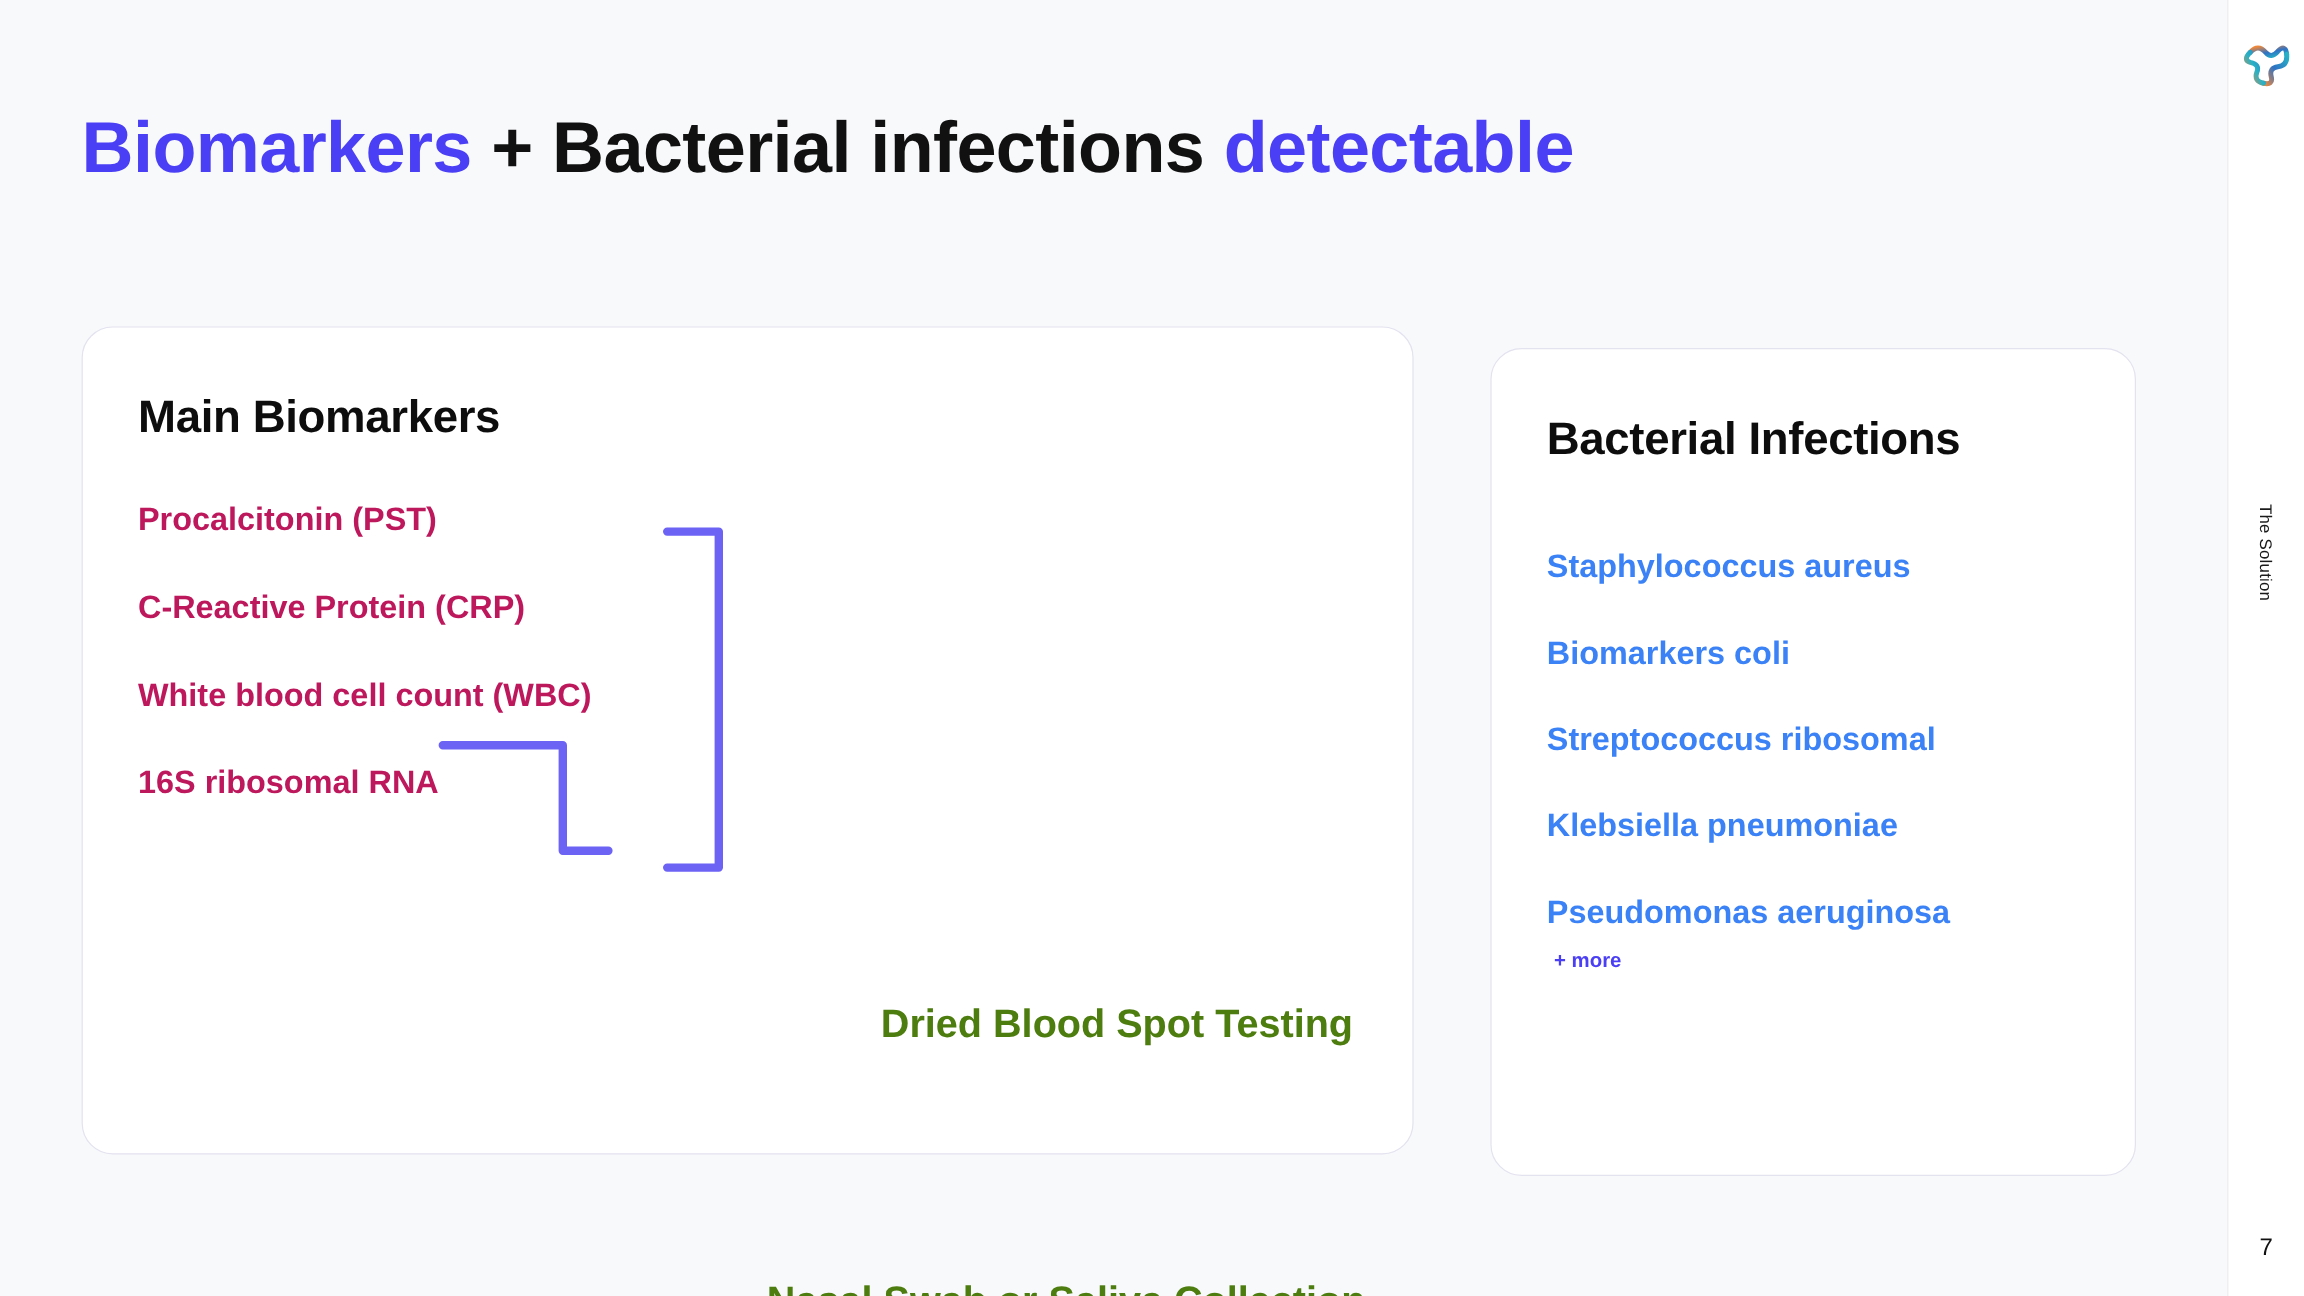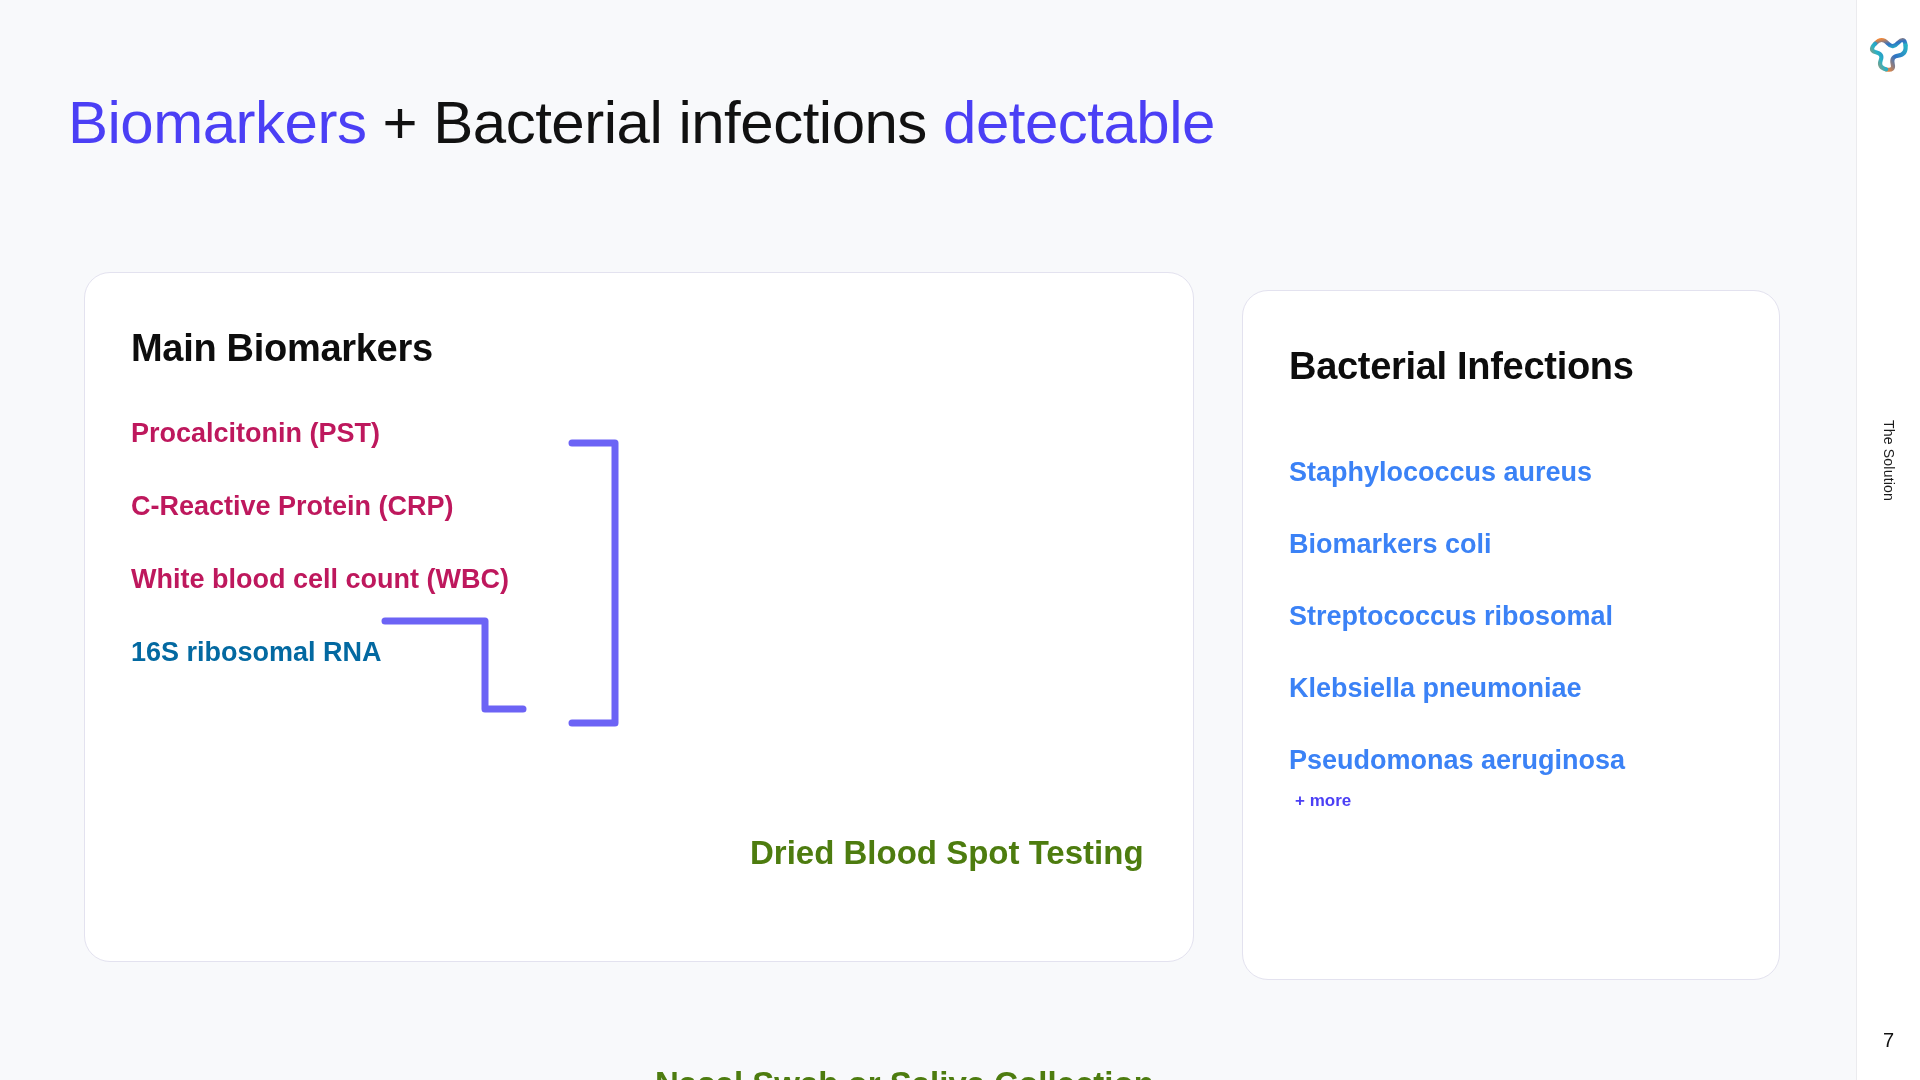--- a/index.html
+++ b/index.html
@@ -26,41 +26,40 @@
     height: 1080px;
     background: #f8f9fb;
   }
 
   
   .headline {
     position: absolute;
     left: 68px;
     top: 88px;
     font-size: 60px;
-    font-weight: 400;
+    font-weight: 700;
     letter-spacing: -0.5px;
     color: #111111;
     white-space: nowrap;
     line-height: 1.15;
   }
   .headline .accent { color: #4b3ff5; }
 
   
   .card {
     position: absolute;
     background: #ffffff;
     border: 1.5px solid #e3e2ef;
     border-radius: 26px;
   }
   .card-left {
     left: 68px;
     top: 272px;
     width: 1110px;
     height: 690px;
-    margin-left: 16px;
   }
   .card-right {
     left: 1242px;
     top: 290px;
     width: 538px;
     height: 690px;
   }
 
   .card-title {
     position: absolute;
@@ -81,21 +80,21 @@
     width: 520px;
   }
   .biomarker-item {
     font-size: 27px;
     font-weight: 600;
     color: #be185d;
     height: 73px;
     line-height: 36px;
     white-space: nowrap;
   }
-  .biomarker-item.highlight { color: #0369a1; }
+  .biomarker-item.highlight { color: #be185d; }
 
   
   .method-label {
     position: absolute;
     font-size: 33px;
     font-weight: 600;
     color: #4d7c0f;
     white-space: nowrap;
   }
   .method-dbs  { left: 665px; top: 561px; }

